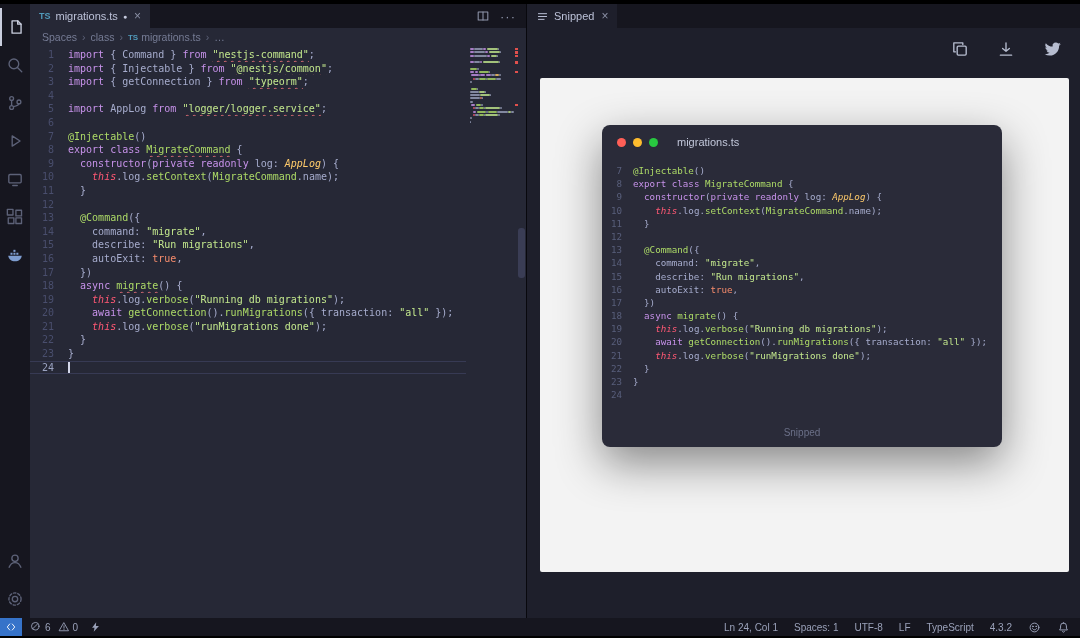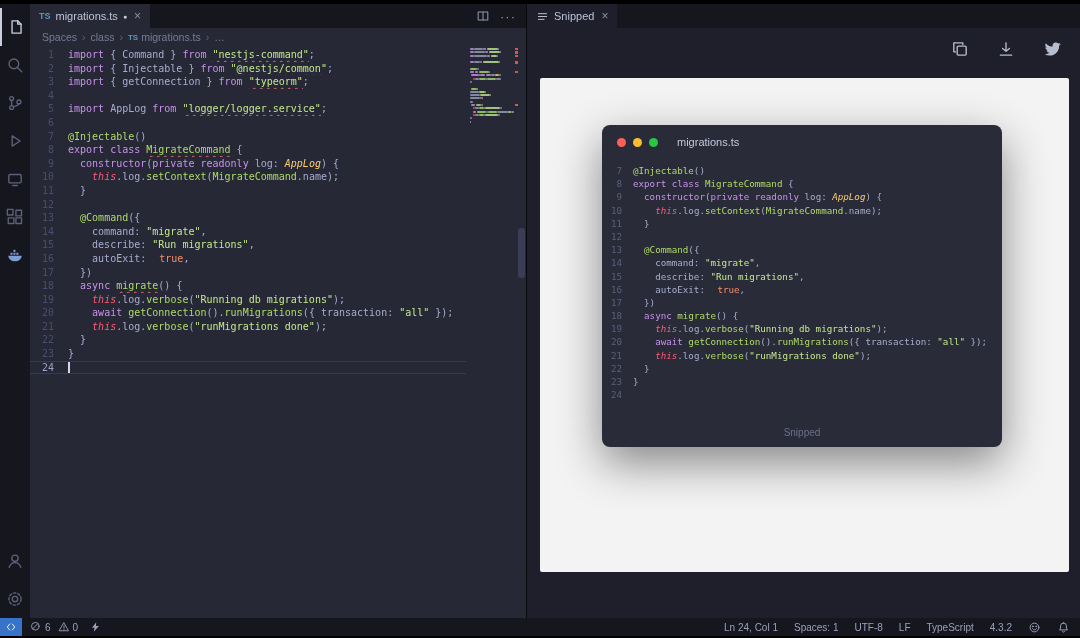--- a/index.html
+++ b/index.html
@@ -51,21 +51,21 @@
 
   .c-k{color:#c792ea;margin-top:32px;}
   .c-p{color:#a6accd;}
   .c-s{color:#c3e88d;}
   .c-su{color:#c3e88d;text-decoration-line:underline;text-decoration-style:wavy;text-decoration-color:#e06c75;text-underline-offset:2px;}
   .c-f{color:#addb67;}
   .c-fw{color:#addb67;text-decoration-line:underline;text-decoration-style:wavy;text-decoration-color:#e06c75;text-underline-offset:2px;}
   .c-d{color:#addb67;}
   .c-ty{color:#ffcb6b;font-style:italic;}
   .c-th{color:#ff5874;font-style:italic;}
-  .c-b{color:#f78c6c;margin-left:7px;}
+  .c-b{color:#f78c6c;}
   .c-cl{color:#addb67;}
   .c-clw{color:#addb67;text-decoration-line:underline;text-decoration-style:wavy;text-decoration-color:#e06c75;text-underline-offset:2px;}
 
   
   .minimap{position:absolute;top:44px;right:10px;width:46px;}
   .mm-row{display:flex;height:2px;margin-bottom:1.3px;}
   .mm-seg{height:2px;border-radius:1px;opacity:.8;}
   .mm-mark{position:absolute;right:-2px;width:3px;height:2.4px;background:#e0504d;}
   .scrollbar{position:absolute;top:42px;right:0;width:9px;bottom:0;}
   .scroll-thumb{position:absolute;top:182px;left:1px;width:7px;height:50px;background:#3a3d55;border-radius:3px;}

